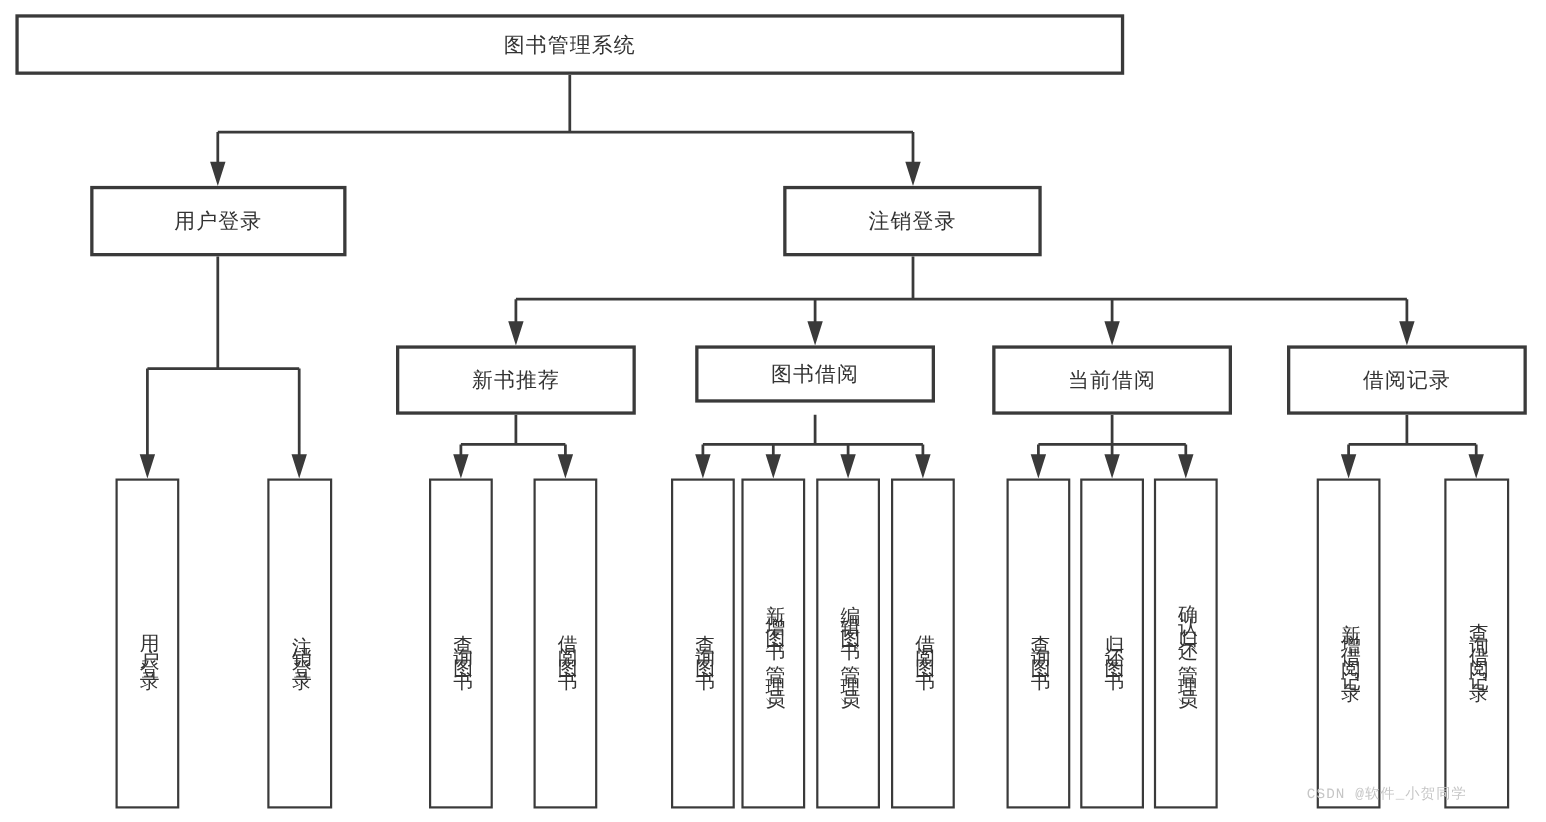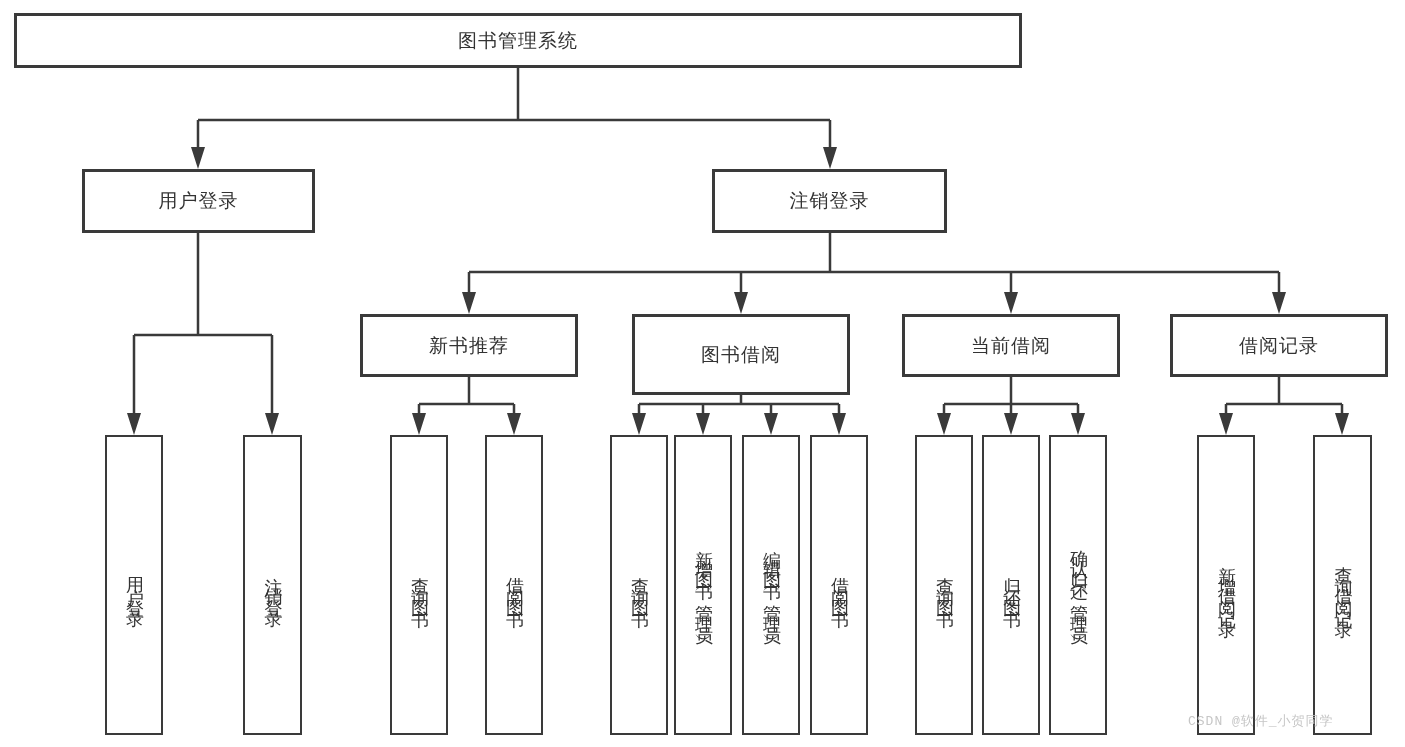--- a/index.html
+++ b/index.html
@@ -87,21 +87,21 @@
          M1219 413 L1233 413 L1226 435 Z
          M1335 413 L1349 413 L1342 435 Z"></path>
   </svg>
 
   <div class="hnode" style="left:14px;top:13px;width:1008px;height:55px;">图书管理系统</div>
 
   <div class="hnode" style="left:82px;top:169px;width:233px;height:64px;">用户登录</div>
   <div class="hnode" style="left:712px;top:169px;width:235px;height:64px;">注销登录</div>
 
   <div class="hnode" style="left:360px;top:314px;width:218px;height:63px;">新书推荐</div>
-  <div class="hnode" style="left:632px;top:314px;width:218px;height:81px;">图书借阅</div>
+  <div class="hnode" style="left:632px;top:314px;width:218px;height:52px;">图书借阅</div>
   <div class="hnode" style="left:1170px;top:314px;width:218px;height:63px;">借阅记录</div>
   <div class="hnode" style="left:902px;top:314px;width:218px;height:63px;">当前借阅</div>
 
   <div class="vnode" style="left:105px;top:435px;width:58px;height:300px;">
     <span>用户登录</span>
   </div>
   <div class="vnode" style="left:243px;top:435px;width:59px;height:300px;">
     <span>注销登录</span>
   </div>
 

